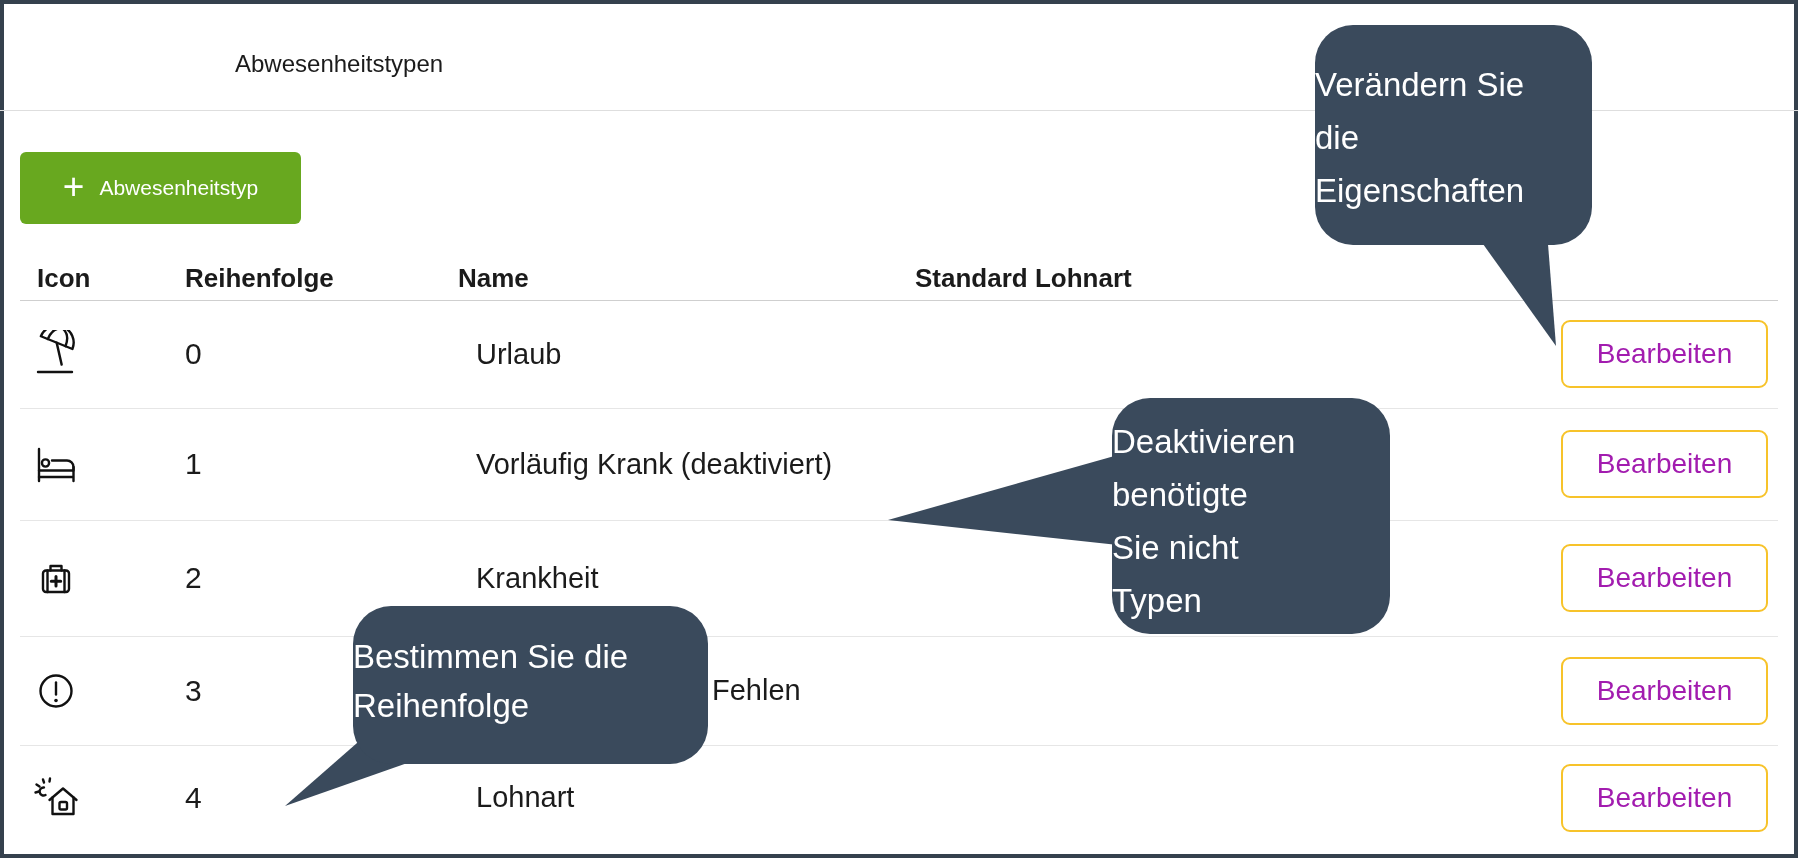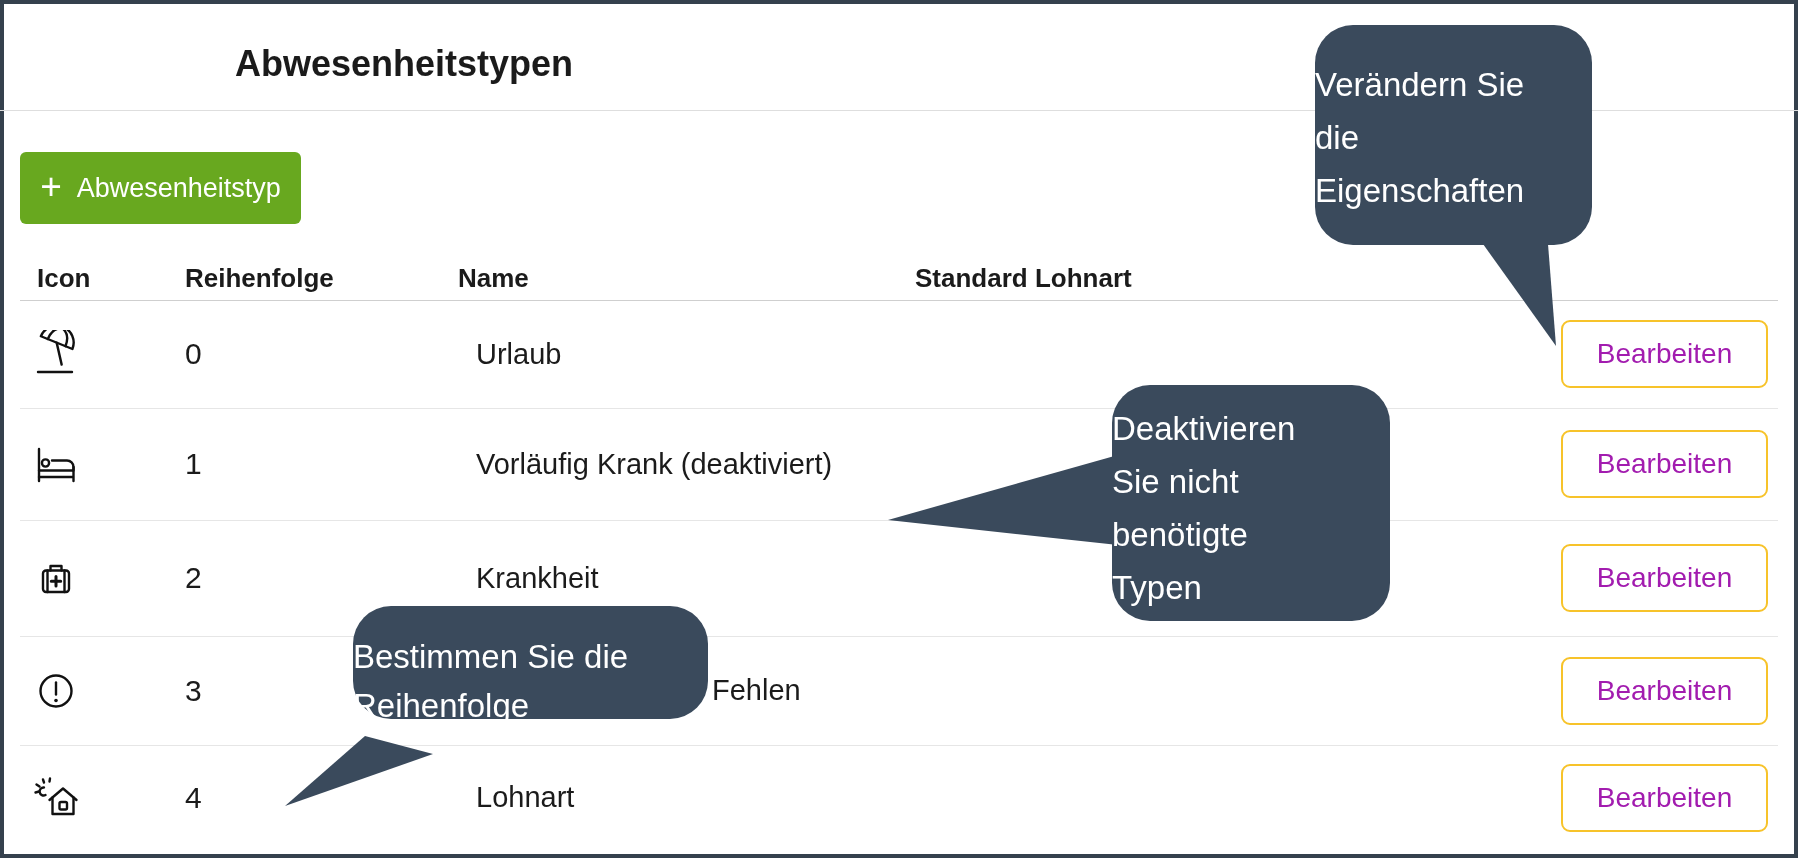--- a/index.html
+++ b/index.html
@@ -4,30 +4,30 @@
 <style>
   html,body{margin:0;padding:0;background:#fff;}
   .screen{
     position:relative;width:1798px;height:858px;background:#fff;overflow:hidden;
     font-family:"Liberation Sans",sans-serif;color:#1b1b1b;
     box-shadow:inset 0 0 0 4px #35414d;
   }
   
   .back-btn{position:absolute;left:26px;top:42px;display:flex;align-items:center;gap:12px;cursor:pointer;background:none;border:none;padding:0;color:#1b1b1b;}
   .back-label{font-size:21px;letter-spacing:1.5px;line-height:44px;}
-  .page-title{position:absolute;left:235px;top:40px;font-size:36px;font-weight:700;line-height:48px;}
+  .page-title{position:absolute;left:235px;top:40px;font-size:24px;font-weight:400;line-height:48px;}
   .header-line{position:absolute;left:0;right:0;top:110px;height:1px;background:#dedede;}
   
   .add-btn{
     position:absolute;left:20px;top:152px;width:281px;height:72px;
     background:#68a81f;border:none;border-radius:6px;color:#fff;
     display:flex;align-items:center;justify-content:center;gap:15px;cursor:pointer;
   }
   .add-plus{font-size:37px;font-weight:300;line-height:37px;margin-top:-3px;}
-  .add-label{font-size:27px;}
+  .add-label{font-size:21px;}
   
   .col-h{position:absolute;top:258px;font-size:26px;font-weight:700;line-height:40px;}
   .col-icon{left:37px;} .col-order{left:185px;} .col-name{left:458px;} .col-lohnart{left:915px;}
   .thead-line{position:absolute;left:20px;right:20px;top:300px;height:1px;background:#cfcfcf;}
   
   .row{position:absolute;left:20px;right:20px;}
   .row-sep{border-bottom:1px solid #e6e6e6;}
   .cell{position:absolute;top:0;height:100%;display:flex;align-items:center;}
   .cell-icon{left:12px;}
   .cell-order{left:165px;font-size:30px;}
@@ -38,22 +38,22 @@
     position:absolute;right:10px;width:207px;height:68px;top:50%;transform:translateY(-50%);
     background:#fff;border:2px solid #f7c32a;border-radius:9px;
     font-family:"Liberation Sans",sans-serif;font-size:28px;color:#a21caf;cursor:pointer;
   }
   
   .tooltip{
     position:absolute;z-index:10;background:#3a4a5c;color:#fff;border-radius:38px;
     font-size:33px;box-sizing:border-box;
   }
   .tt-edit{left:1315px;top:25px;width:277px;height:220px;padding-top:33px;line-height:53px;}
-  .tt-deact{left:1112px;top:385px;width:278px;height:236px;padding-top:17px;line-height:53px;}
-  .tt-order{left:353px;top:606px;width:355px;height:113px;padding-top:26px;line-height:49px;}
+  .tt-deact{left:1112px;top:398px;width:278px;height:236px;padding-top:17px;line-height:53px;}
+  .tt-order{left:353px;top:606px;width:355px;height:158px;padding-top:26px;line-height:49px;}
   .tail{position:absolute;z-index:9;}
   .tail polygon{fill:#3a4a5c;}
   .ic{stroke:#111;stroke-width:2.4;fill:none;stroke-linecap:round;stroke-linejoin:round;}
 </style>
 </head>
 <body>
 
 <div class="screen">
 
   <div class="page-title">Abwesenheitstypen</div>
@@ -146,22 +146,22 @@
     <div>Verändern Sie</div>
     <div>die</div>
     <div>Eigenschaften</div>
   </div>
   <svg class="tail" style="left:1455px;top:242px;" width="120" height="110">
     <polygon points="28,2 93,2 101,104"></polygon>
   </svg>
 
   <div class="tooltip tt-deact">
     <div>Deaktivieren</div>
+    <div>benötigte</div>
     <div>Sie nicht</div>
-    <div>benötigte</div>
     <div>Typen</div>
   </div>
   <svg class="tail" style="left:880px;top:448px;" width="240" height="100">
     <polygon points="8,72 238,7 238,97"></polygon>
   </svg>
 
   <div class="tooltip tt-order">
     <div>Bestimmen Sie die</div>
     <div>Reihenfolge</div>
   </div>

